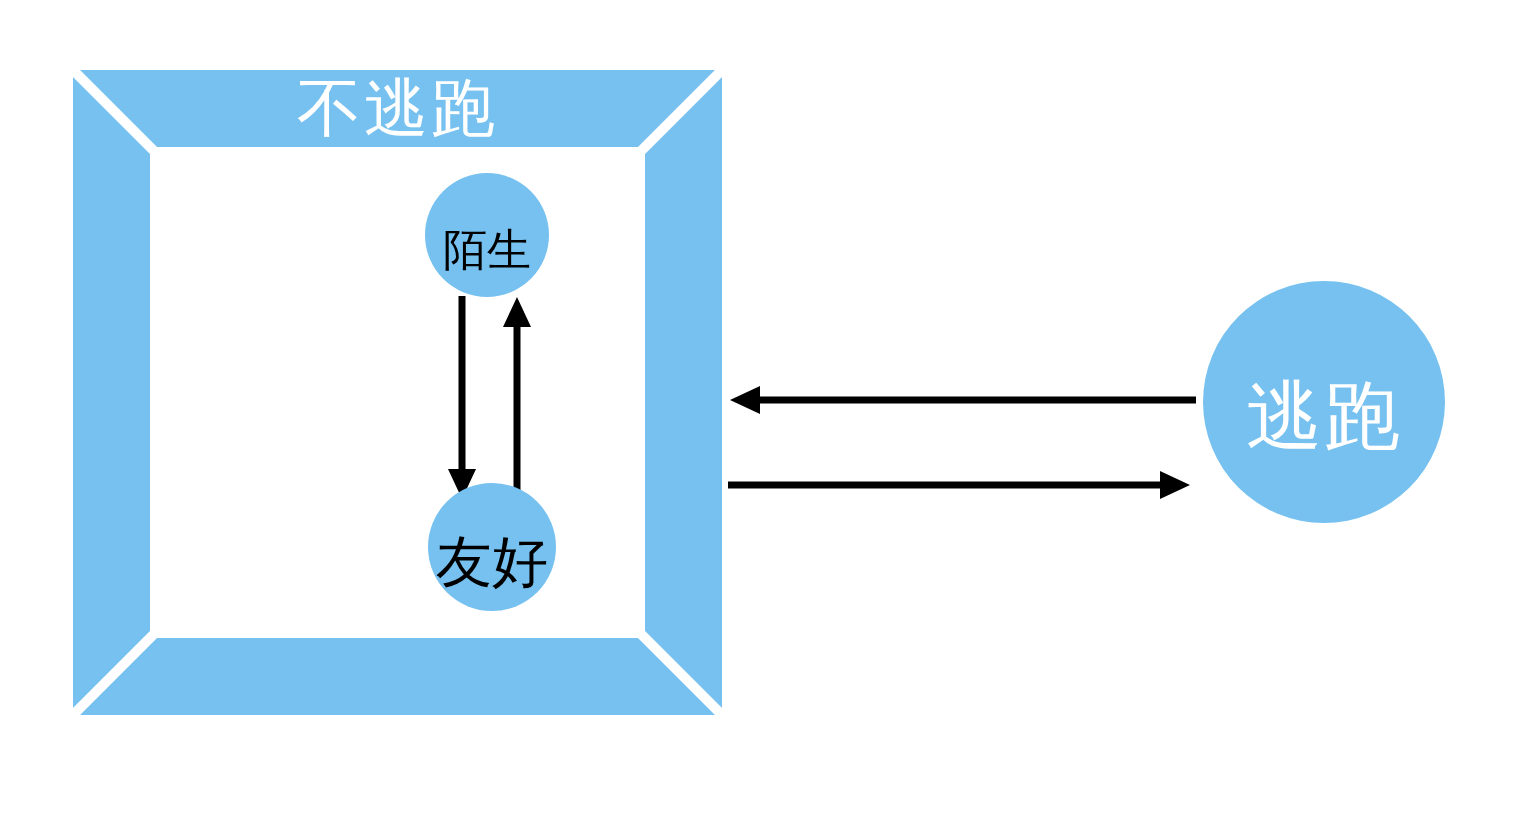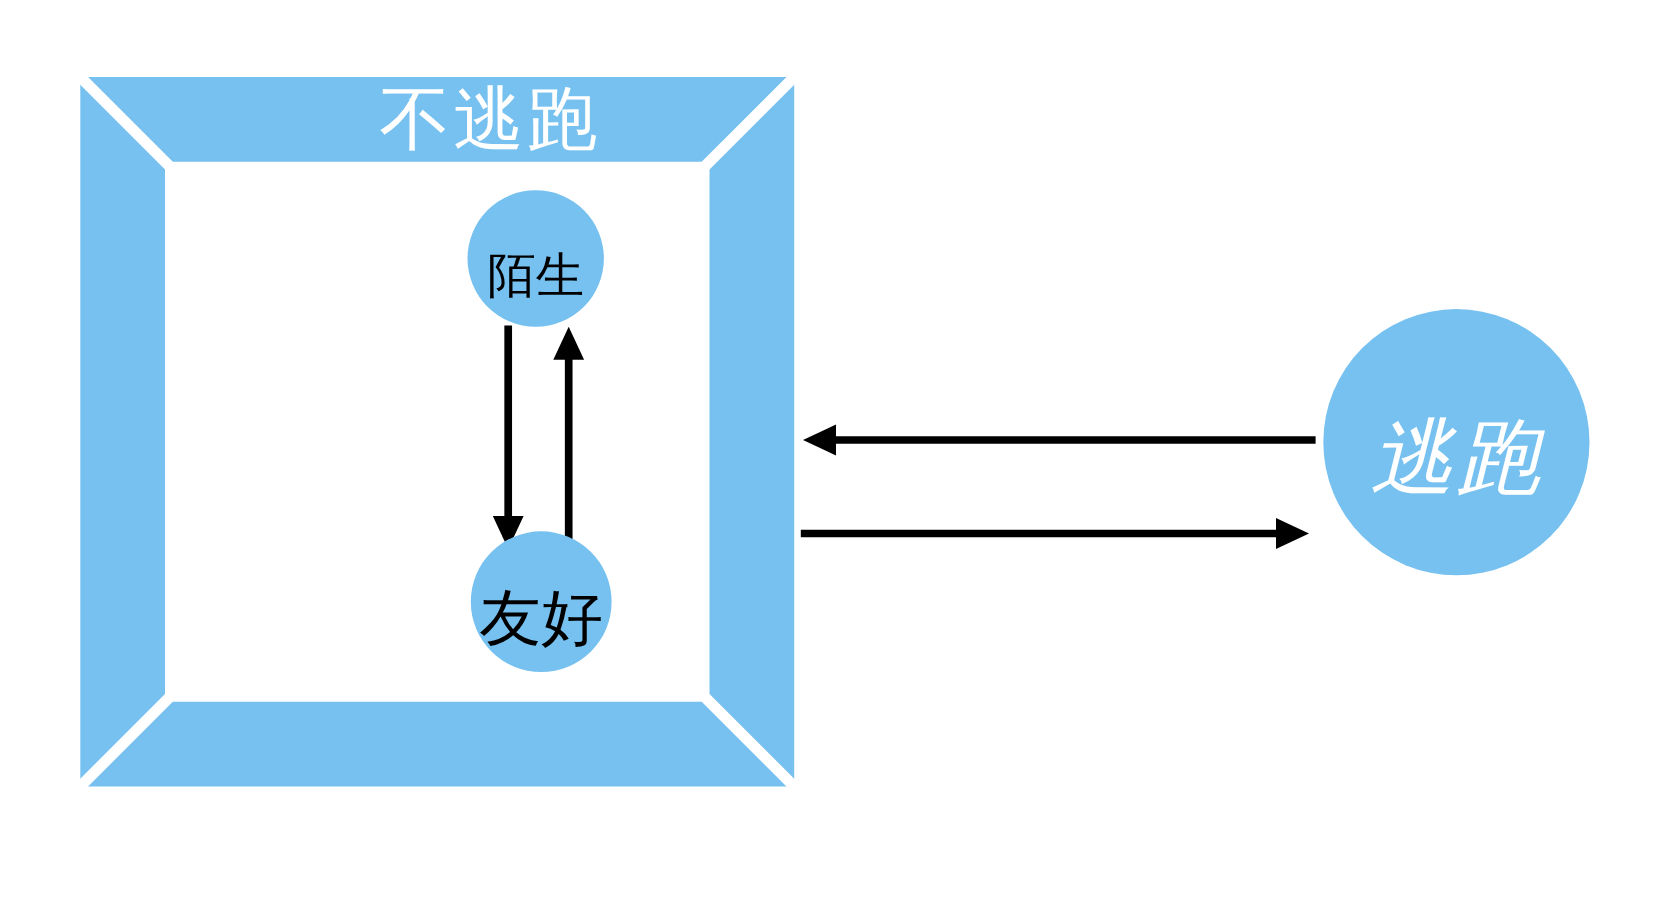--- a/index.html
+++ b/index.html
@@ -40,21 +40,20 @@
     width: 649px;
     height: 77px;
     display: flex;
     align-items: center;
     justify-content: center;
     color: var(--frame-text, #ffffff);
     font-size: 64px;
     font-weight: 500;
     letter-spacing: 3px;
     pointer-events: none;
-    padding-left: 48px;
   }
   .node {
     position: absolute;
     border-radius: 50%;
     background: var(--accent-blue, #76c1f0);
     display: flex;
     align-items: center;
     justify-content: center;
   }
   .node span { pointer-events: none; margin-top: 31px; }
@@ -76,21 +75,20 @@
   }
   .node-flee {
     left: 1203px;
     top: 281px;
     width: 242px;
     height: 242px;
     color: var(--frame-text, #ffffff);
     font-size: 76px;
     font-weight: 500;
     letter-spacing: 2px;
-    font-style: italic;
   }
 </style>
 </head>
 <body>
 
 <div class="canvas">
 
   <svg class="art" viewBox="0 0 1524 826" xmlns="http://www.w3.org/2000/svg">
 
     <path class="frame-fill" fill-rule="evenodd" d="M73 70 H722 V715 H73 Z M150 147 V638 H645 V147 Z"></path>

